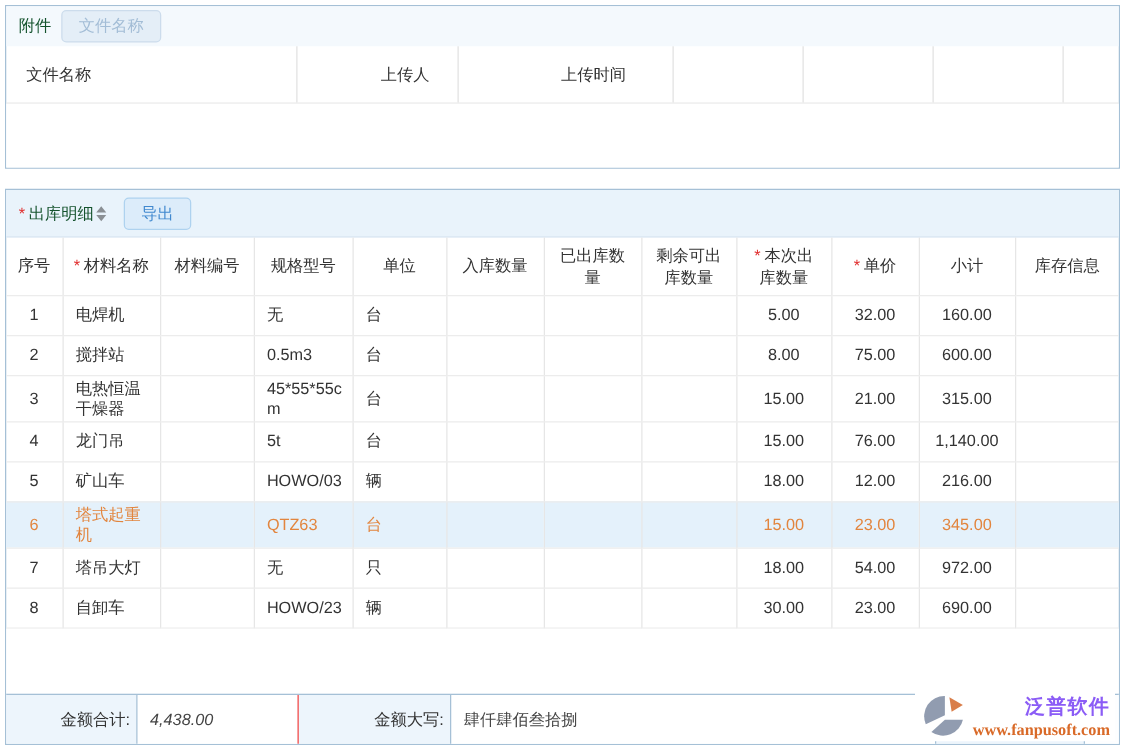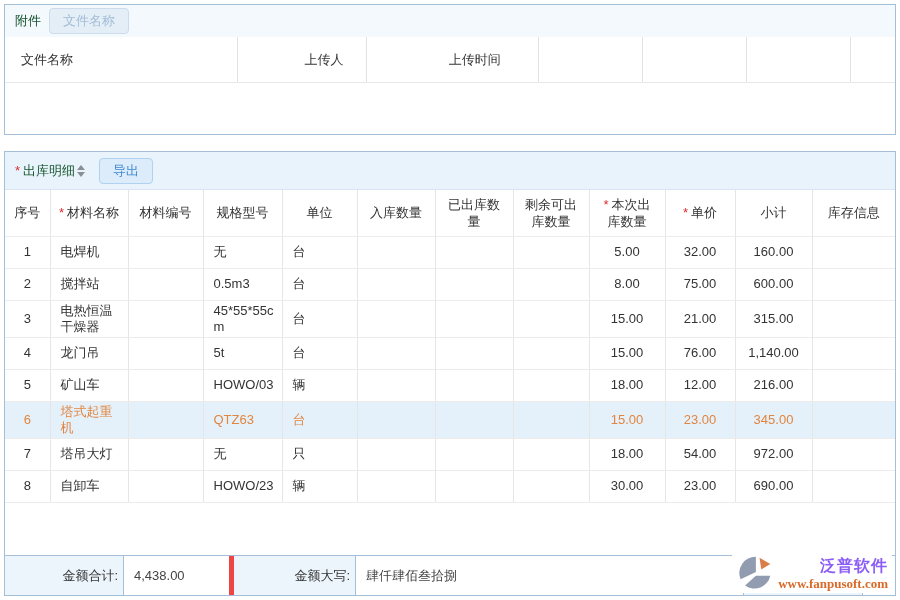--- a/index.html
+++ b/index.html
@@ -56,23 +56,23 @@
   .al-center { text-align:center; }
   tr.hl td { background:#e4f1fb; color:#e2853e; }
 
   .detail-filler { flex:1; background:#fff; }
 
   
   .summary { height:40px; flex:0 0 auto; display:flex; align-items:stretch;
              background:#edf5fc; border-top:1px solid #a5c0d6; }
   .sum-label { display:flex; align-items:center; justify-content:flex-end;
                padding-right:5px; color:#333; }
-  .sl-total { width:118px;text-align:right; } .sl-words { width:121px; }
+  .sl-total { width:104px;text-align:right; } .sl-words { width:121px; }
   .sum-val { display:flex; align-items:center; background:#fff; padding-left:10px; color:#444; }
-  .sv-total { width:111px; border-left:1px solid #a5c0d6; border-right:5px solid #ef4444; }
+  .sv-total { width:130px; border-left:1px solid #a5c0d6; border-right:1px solid #ef4444;font-style:italic; }
   .sv-words { width:389px; border-left:1px solid #a5c0d6; border-right:1px solid #a5c0d6; }
   .sum-spacer { width:119px; border-right:1px solid #a5c0d6; }
   .sum-tail { flex:1; background:#fdfeff; }
 
   
   .logo { position:absolute; right:3px; bottom:2px; background:#fff;
           display:flex; align-items:center; padding:2px 4px; }
   .logo-icon { width:38px; height:36px; margin-right:4px; flex:0 0 auto; }
   .logo-text-col { display:flex; flex-direction:column; align-items:flex-end; }
   .logo-name { font-size:16px; font-weight:700; color:#8b5cf6; letter-spacing:1px; line-height:22px; }

